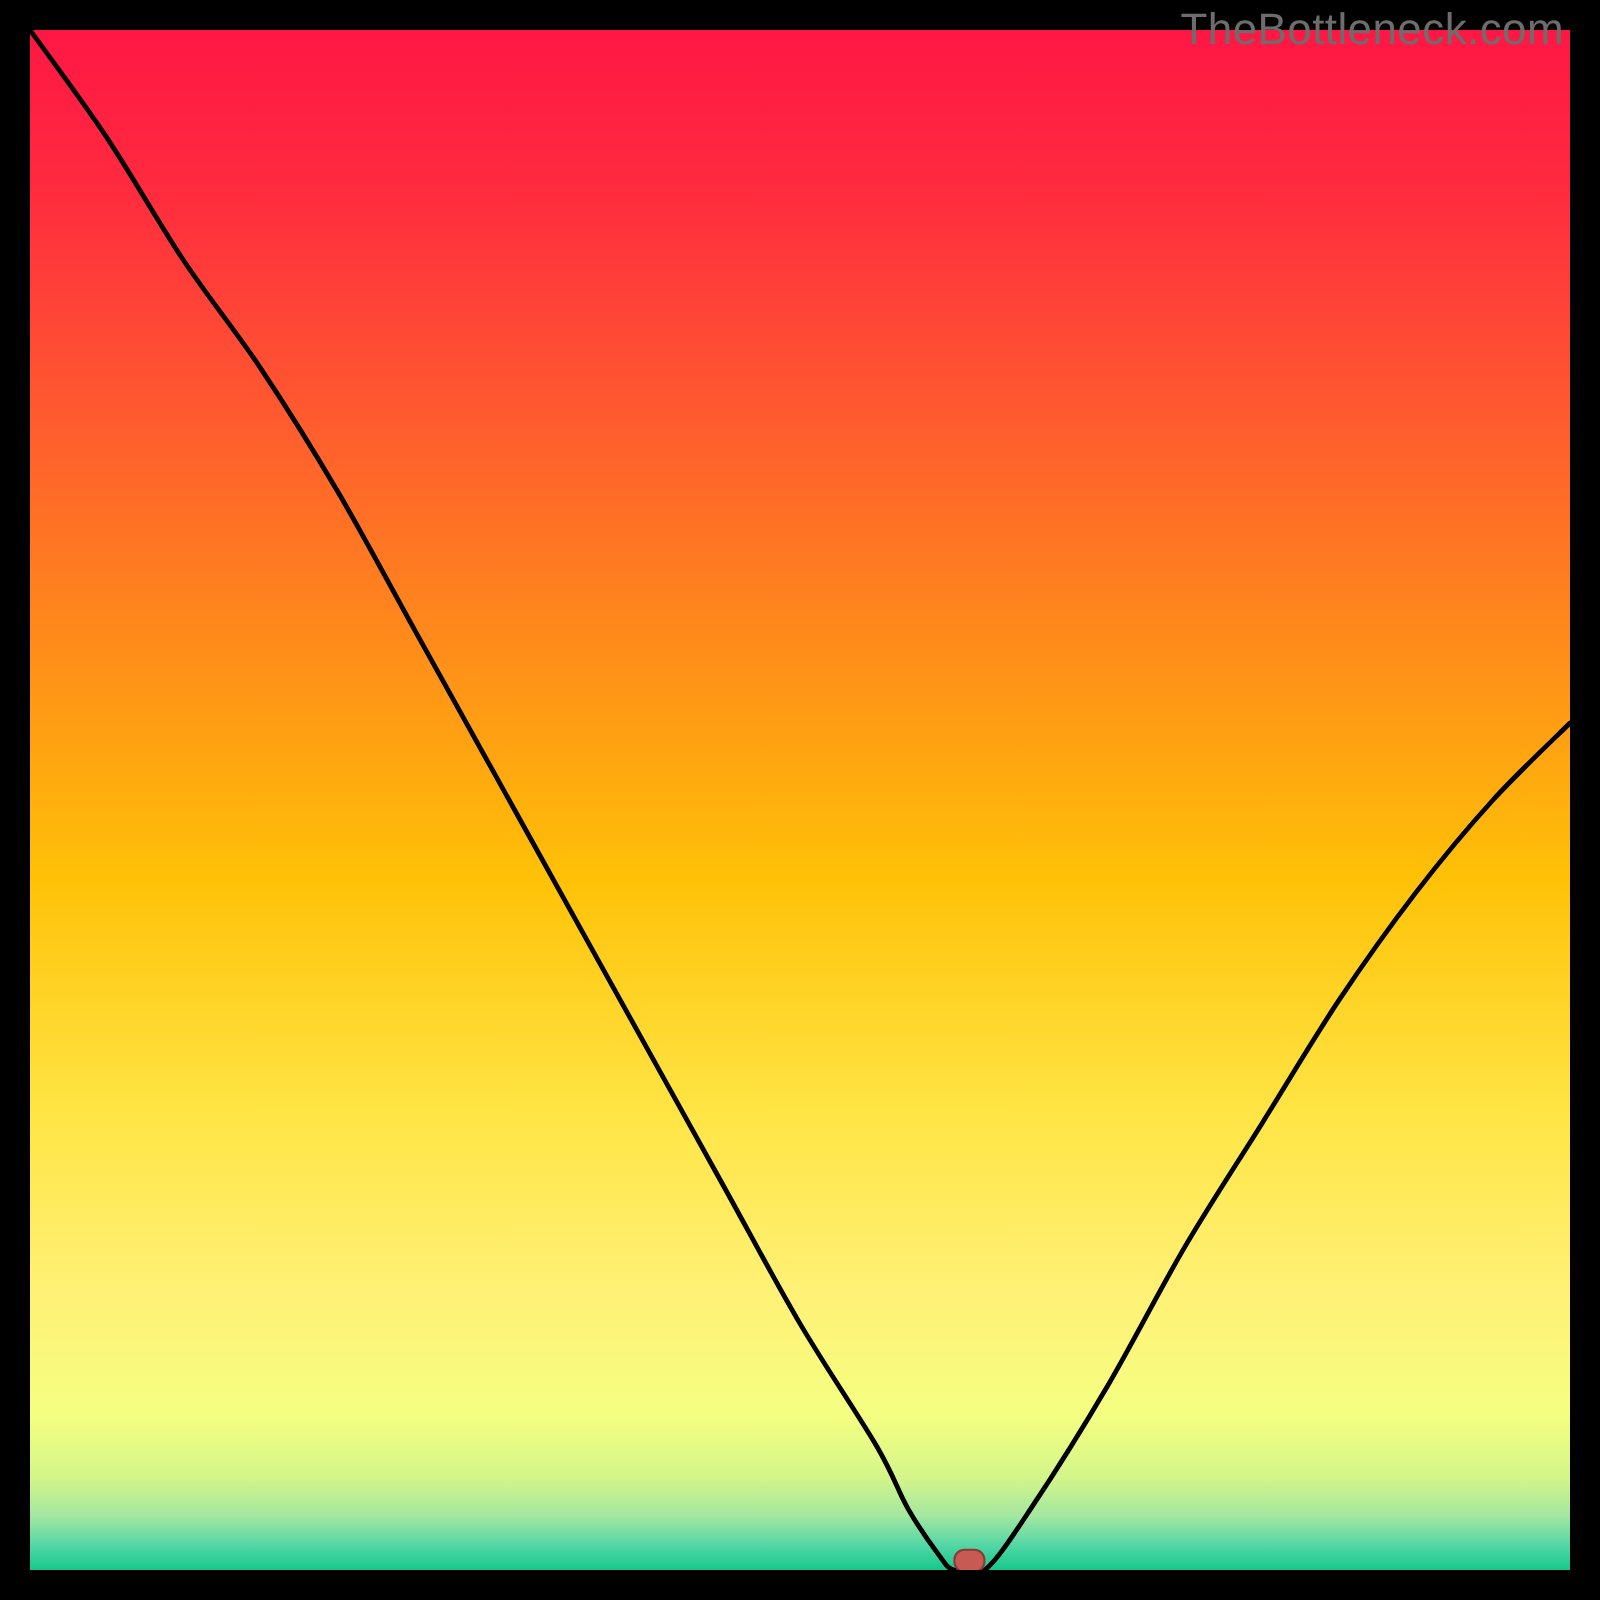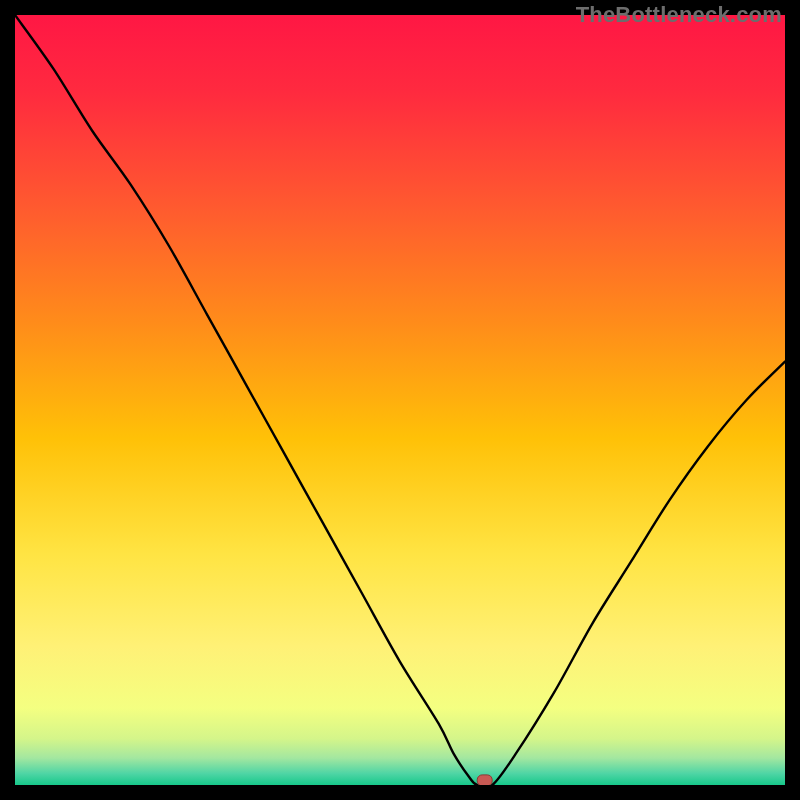--- a/index.html
+++ b/index.html
@@ -17,21 +17,21 @@
     top: 15px;
     width: 770px;
     height: 770px;
     background: #000000;
   }
   .watermark {
     position: absolute;
     top: 2px;
     right: 18px;
     font-size: 22px;
-    font-weight: 700;
+    font-weight: 400;
     color: #6d6d6d;
     letter-spacing: 0.2px;
     z-index: 10;
   }
   .plot {
     position: absolute;
     left: 15px;
     top: 15px;
     width: 770px;
     height: 770px;

